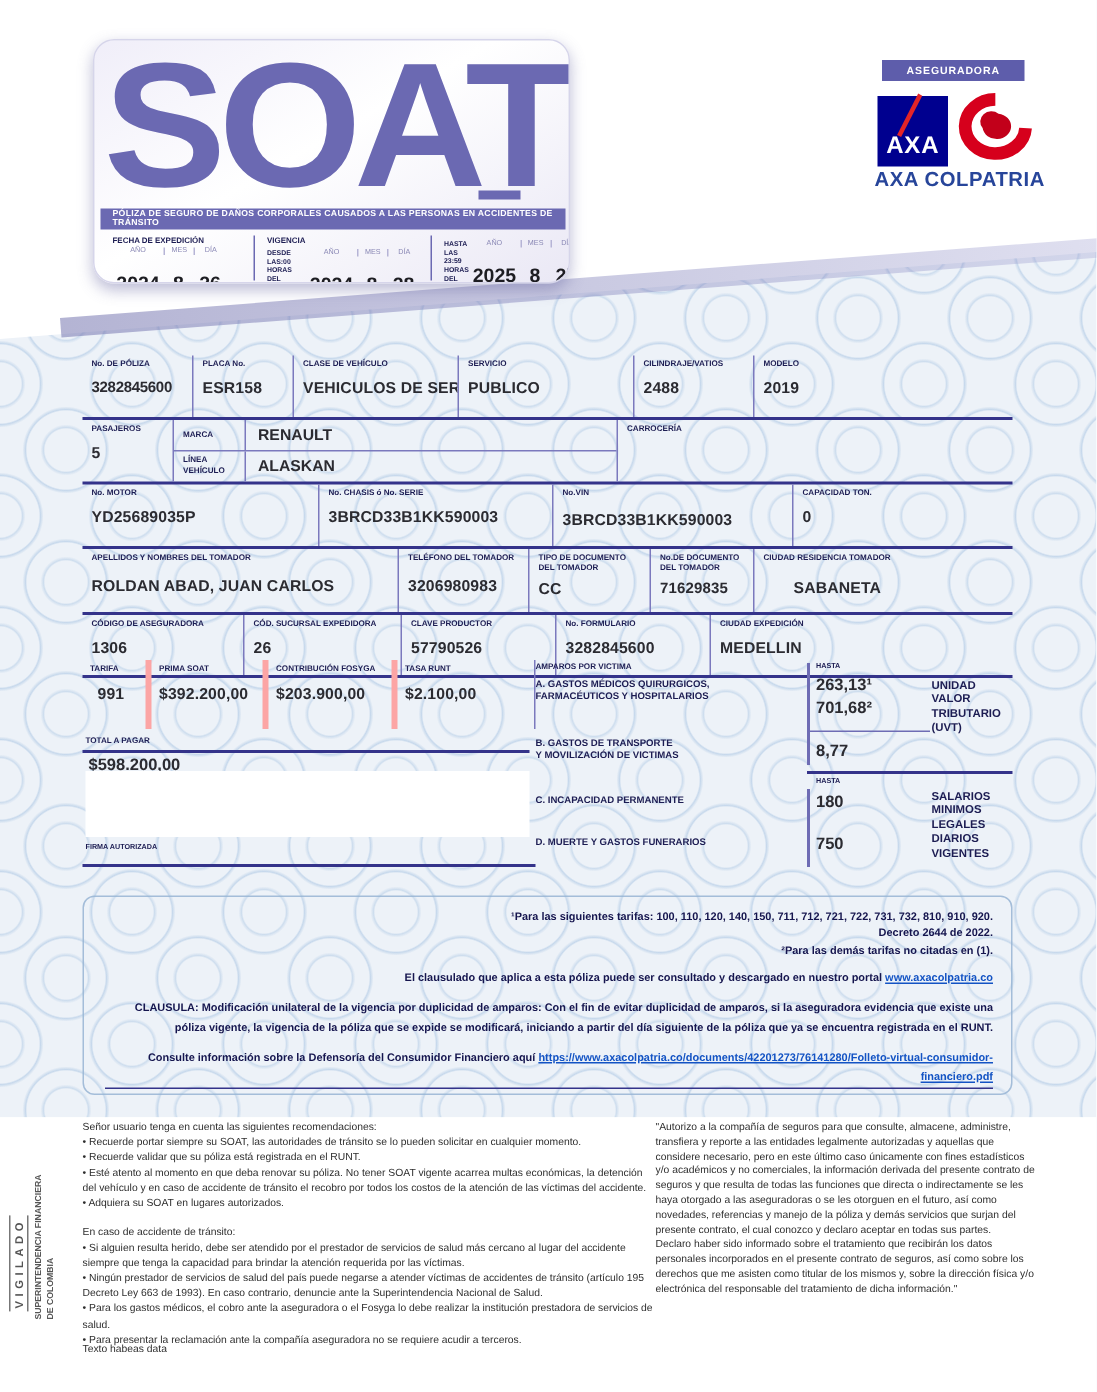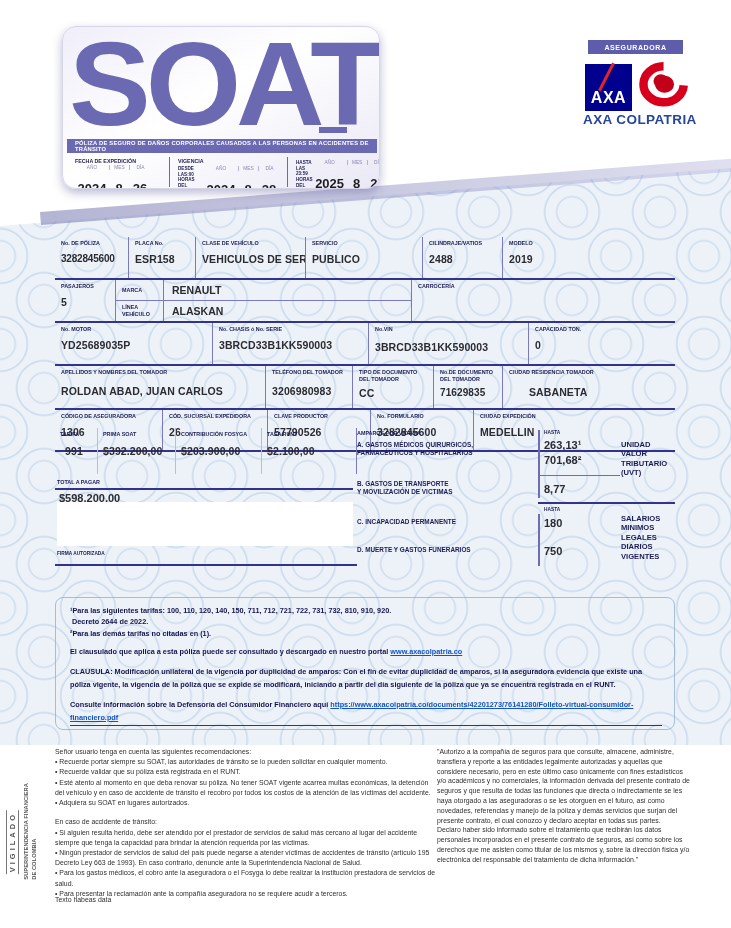--- a/index.html
+++ b/index.html
@@ -93,42 +93,42 @@
   .r2-pas { width:60px; padding:3px 4px 0 6px; }
   .r2-mid { width:296px; border-left:1px solid #7b79bd; display:flex; flex-direction:column; }
   .r2-sub { flex:1; display:flex; align-items:center; }
   .r2-sub.top { border-bottom:1px solid #7b79bd; }
   .r2-lcell { width:48px; align-self:stretch; display:flex; align-items:center; padding-left:6px;
     border-right:1px solid #7b79bd; font-size:5.4px; font-weight:bold; color:#1c1c52; line-height:1.25; }
   .r2-vcell { padding-left:8px; font-size:10.5px; font-weight:bold; color:#2b2b31; }
   .r2-car { flex:1; border-left:1px solid #7b79bd; padding:3px 4px 0 6px; }
 
   
-  .pricing { position:absolute; left:55px; top:428px; width:620px; height:140px; z-index:4; }
+  .pricing { position:absolute; left:55px; top:440px; width:620px; height:140px; z-index:4; }
   .price-row { position:absolute; left:0; top:0; width:302px; height:46px; display:flex; }
   .pfld { padding:3px 3px 0 5px; }
-  .pfld.bl { border-left:1px solid #fca5a5; }
+  .pfld.bl { border-left:4px solid #fca5a5; }
   .pfld .fvalue { margin-top:7px; }
   .vdiv { position:absolute; width:1.5px; background:#6e6cb4; }
   .hline { position:absolute; height:1.5px; background:#34338a; }
   .total-label { position:absolute; left:2px; top:51px; font-size:5.4px; font-weight:bold; color:#1c1c52; }
   .total-value { position:absolute; left:4px; top:64px; font-size:11px; font-weight:bold; color:#2b2b31; }
   .sig-box { position:absolute; left:2px; top:74px; width:296px; height:44px; background:#ffffff; }
   .firma { position:absolute; left:2px; top:123px; font-size:4.8px; font-weight:bold; color:#1c1c52; }
 
   .amp-heading { position:absolute; left:302px; top:2px; font-size:5.4px; font-weight:bold; color:#1c1c52; }
   .amp-name { position:absolute; left:302px; font-size:6.4px; font-weight:bold; color:#1c1c52; line-height:1.3; }
   .amp-val { position:absolute; left:489px; font-size:11px; font-weight:bold; color:#2b2b31; line-height:15px; }
   .hasta { position:absolute; left:489px; font-size:4.8px; font-weight:bold; color:#1c1c52; }
   .unit { position:absolute; left:566px; font-size:7.6px; font-weight:bold; color:#1c1c52; line-height:1.25; }
 
   
   .notes { position:absolute; left:55px; top:597px; width:620px; height:133px; z-index:4;
     border:1.5px solid rgba(150,180,212,.85); border-radius:8px; padding:7px 12px 0 14px;
-    font-size:7.3px; font-weight:bold; color:#15154e; }
+    font-size:7.3px; font-weight:bold; color:#15154e;text-align:right; }
   .notes .fn { line-height:1.55; }
   .notes .clausulado { margin-top:8px; line-height:1.5; }
   .notes .clausula { margin-top:7px; line-height:1.85; }
   .notes .defensoria { margin-top:6px; line-height:1.8; border-bottom:1px solid #34338a; padding-bottom:1px; }
   .link { color:#1353c4; text-decoration:underline; font-weight:bold; cursor:pointer; overflow-wrap:anywhere; }
 
   
   .footer-left { position:absolute; left:55px; top:747px; width:384px; z-index:4;
     font-size:6.9px; color:#2e2e2e; line-height:1.48; }
   .footer-left .blk + .blk { margin-top:9px; }

